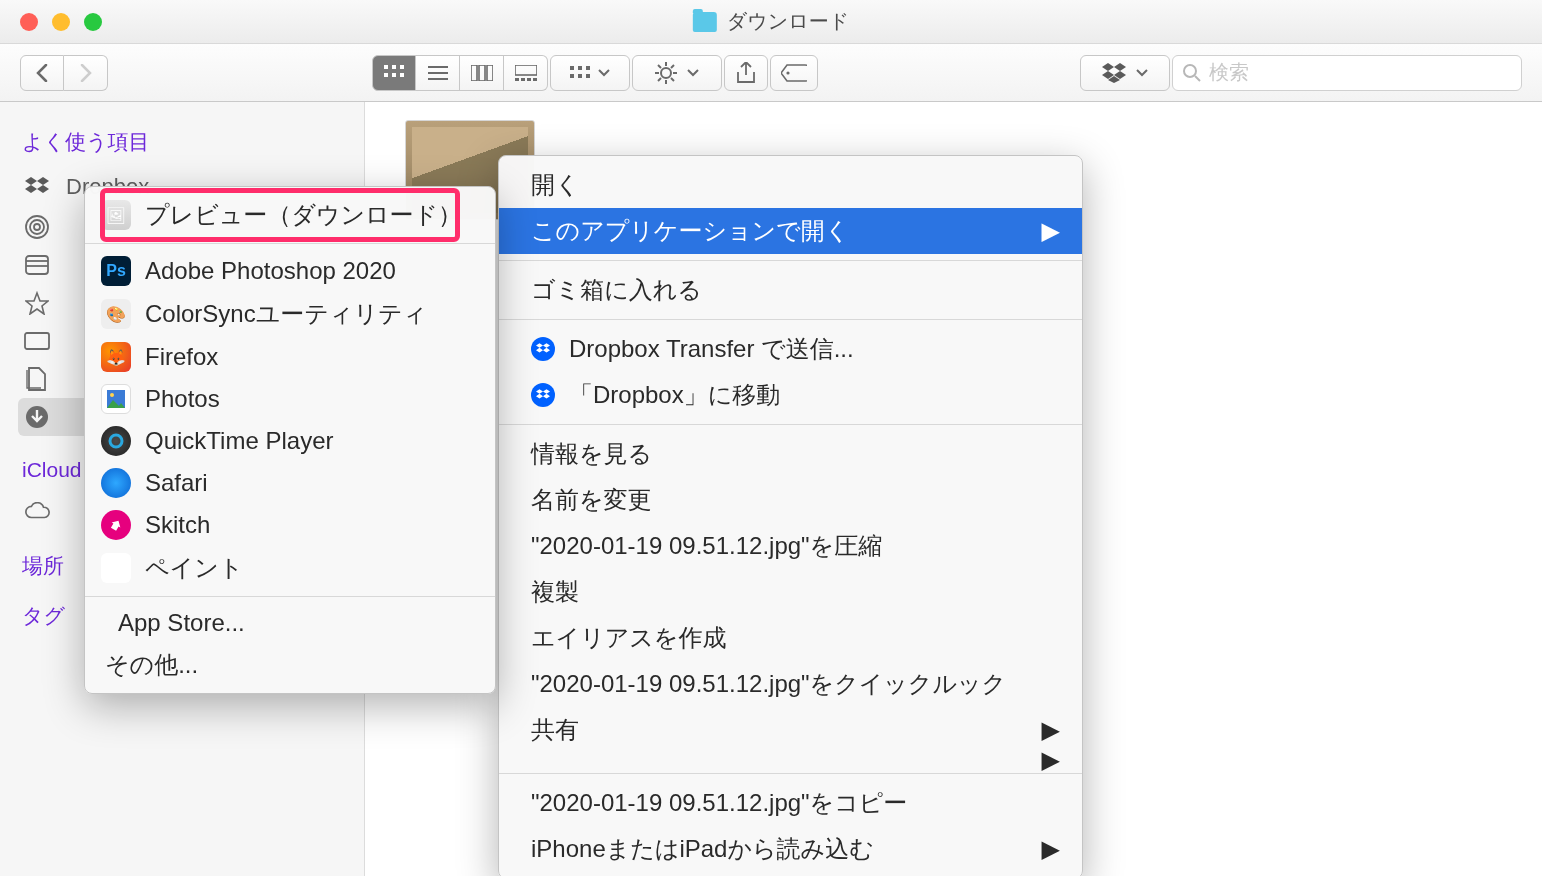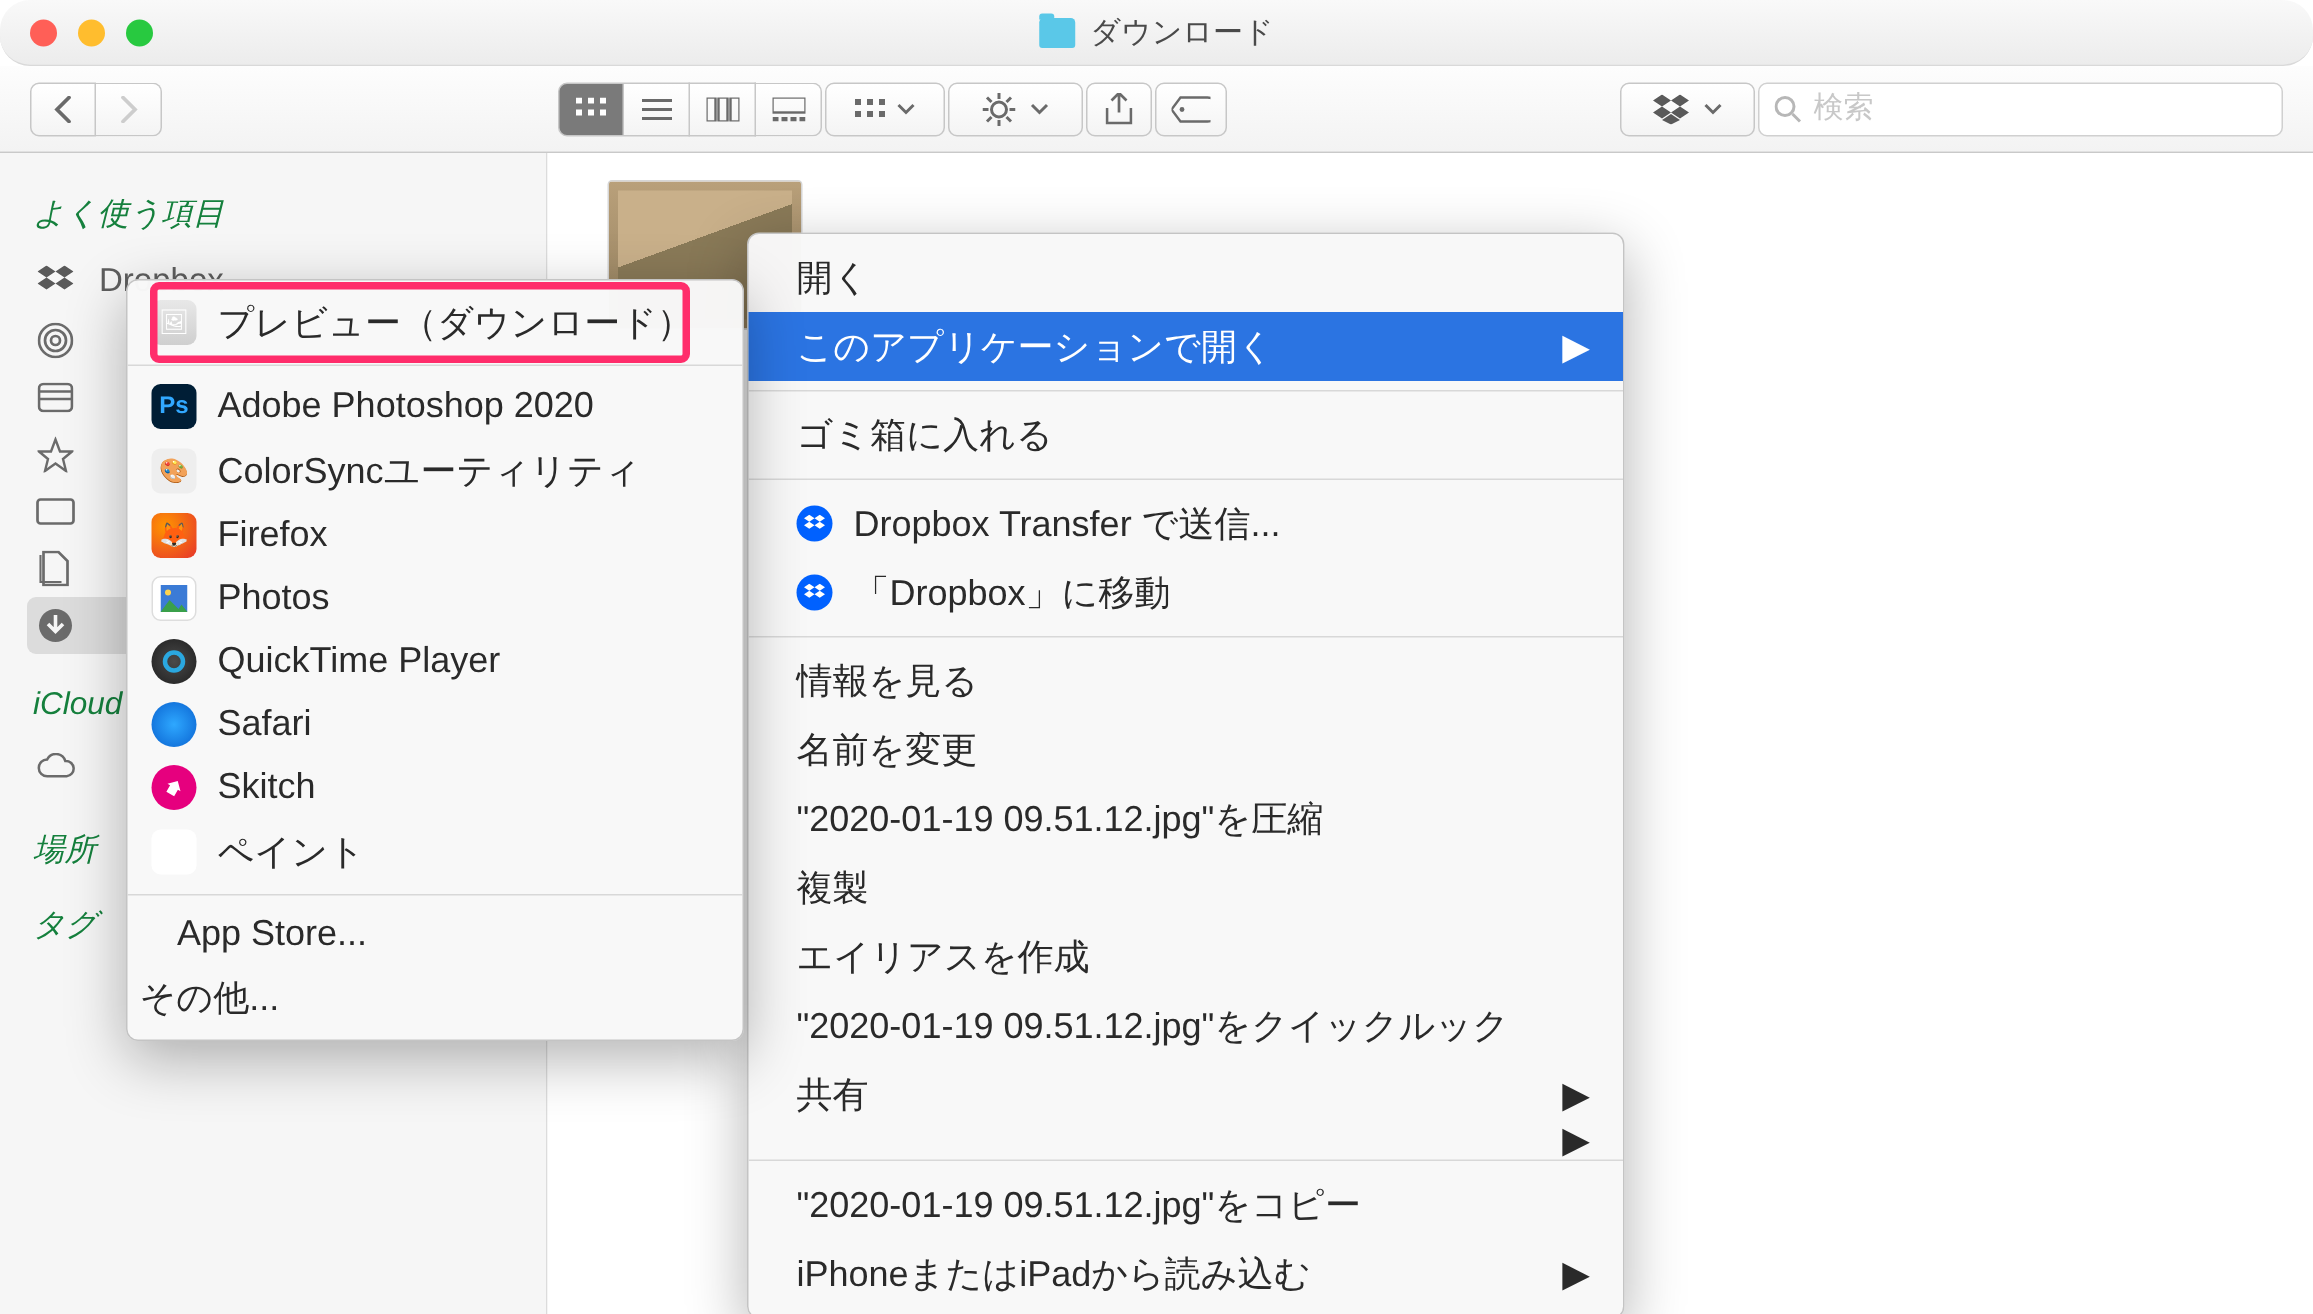--- a/index.html
+++ b/index.html
@@ -1,19 +1,19 @@
 <!DOCTYPE html>
 <html><head>
 <meta charset="utf-8">
 <style>
   * { box-sizing: border-box; margin: 0; padding: 0; font-family: -apple-system, "Helvetica Neue", Arial, sans-serif; }
   body { background: #fff; width: 1542px; height: 876px; overflow: hidden; position: relative; }
 
   
-  .titlebar { height: 44px; background: linear-gradient(#f9f9f9,#ececec); border-bottom:1px solid #d9d9d9; display:flex; align-items:center; position:relative;border-radius:20px; }
+  .titlebar { height: 44px; background: linear-gradient(#f9f9f9,#ececec); border-bottom:1px solid #d9d9d9; display:flex; align-items:center; position:relative; }
   .traffic { display:flex; gap:14px; padding-left:20px; }
   .tl { width:18px; height:18px; border-radius:50%; }
   .tl.r{background:#ff5f57;} .tl.y{background:#ffbd2e;} .tl.g{background:#28c940;}
   .title-center { position:absolute; left:50%; transform:translateX(-50%); display:flex; align-items:center; gap:10px; font-size:20px; color:#4a4a4a; }
   .folder-ic{width:24px;height:20px;background:#5ac8e8;border-radius:3px 3px 2px 2px;position:relative;}
   .folder-ic:before{content:"";position:absolute;top:-3px;left:0;width:10px;height:4px;background:#5ac8e8;border-radius:2px 2px 0 0;}
 
   
   .toolbar { height:58px; background:linear-gradient(#fdfdfd,#f3f3f3); border-bottom:1px solid #c9c9c9; display:flex; align-items:center; padding:0 20px; gap:2px; }
   .btngrp { display:flex; }
@@ -26,21 +26,21 @@
   .tbtn.active{background:#7a7a7a;color:#fff;}
   .spacer{flex:0 0 260px;}
   .flexspace{flex:1;}
   .search { flex:0 0 350px; height:36px; border:1px solid #d0d0d0; border-radius:6px; background:#fff; display:flex; align-items:center; padding:0 10px; gap:8px; color:#b7b7b7;}
   .search input{border:none;outline:none;font-size:20px;flex:1;background:transparent;}
   .search input::placeholder{color:#c8c8c8;}
 
   
   .main { display:flex; height:calc(100% - 102px); }
   .sidebar { width:365px; background:#f6f6f6; border-right:1px solid #dcdcdc; padding:20px 0 0 18px; font-size:22px; color:#5e5e5e; }
-  .side-head{color:#15803d;font-size:21px;margin:6px 0 10px 4px;font-style:italic;}
+  .side-head{color:#6d28d9;font-size:21px;margin:6px 0 10px 4px;}
   .side-item{display:flex;align-items:center;gap:16px;padding:8px 6px;border-radius:6px;}
   .side-ic{width:26px;height:22px;display:flex;align-items:center;justify-content:center;color:#6b6b6b;font-size:20px;}
   .content { flex:1; background:#fff; position:relative; padding:18px 40px; }
   .thumb { width:130px; height:100px; border:1px solid #d6d6d6; border-radius:3px; background:linear-gradient(#b9a07a,#94805e); padding:6px;}
   .thumb-inner{width:100%;height:100%;background:linear-gradient(160deg,#c9b08a 40%,#8a7a58 40%);}
 
   
   .ctx { position:absolute; left:498px; top:155px; width:585px; background:rgba(248,248,248,0.98); border:1px solid #c4c4c4; border-radius:8px; box-shadow:0 12px 40px rgba(0,0,0,.3); padding:6px 0; font-size:24px; color:#2a2a2a;}
   .ctx-item{padding:7px 28px 7px 32px;display:flex;align-items:center;gap:14px;position:relative;cursor:pointer;}
   .ctx-item.hl{background:#2b74e2;color:#fff;}
@@ -389,18 +389,18 @@
     <span>Skitch</span>
   </div>
   <div class="sub-item">
     <span class="app-ic" style="background:#fff;">🖌</span>
     <span>ペイント</span>
   </div>
   <div class="sub-sep"></div>
   <div class="sub-item" style="padding-left:33px;">
     <span>App Store...</span>
   </div>
-  <div class="sub-item" style="padding-left:8px;">
+  <div class="sub-item" style="padding-left:20px;">
     <span>その他...</span>
   </div>
 </div>
 
 <div class="hlbox"></div>
 
 </body></html>

